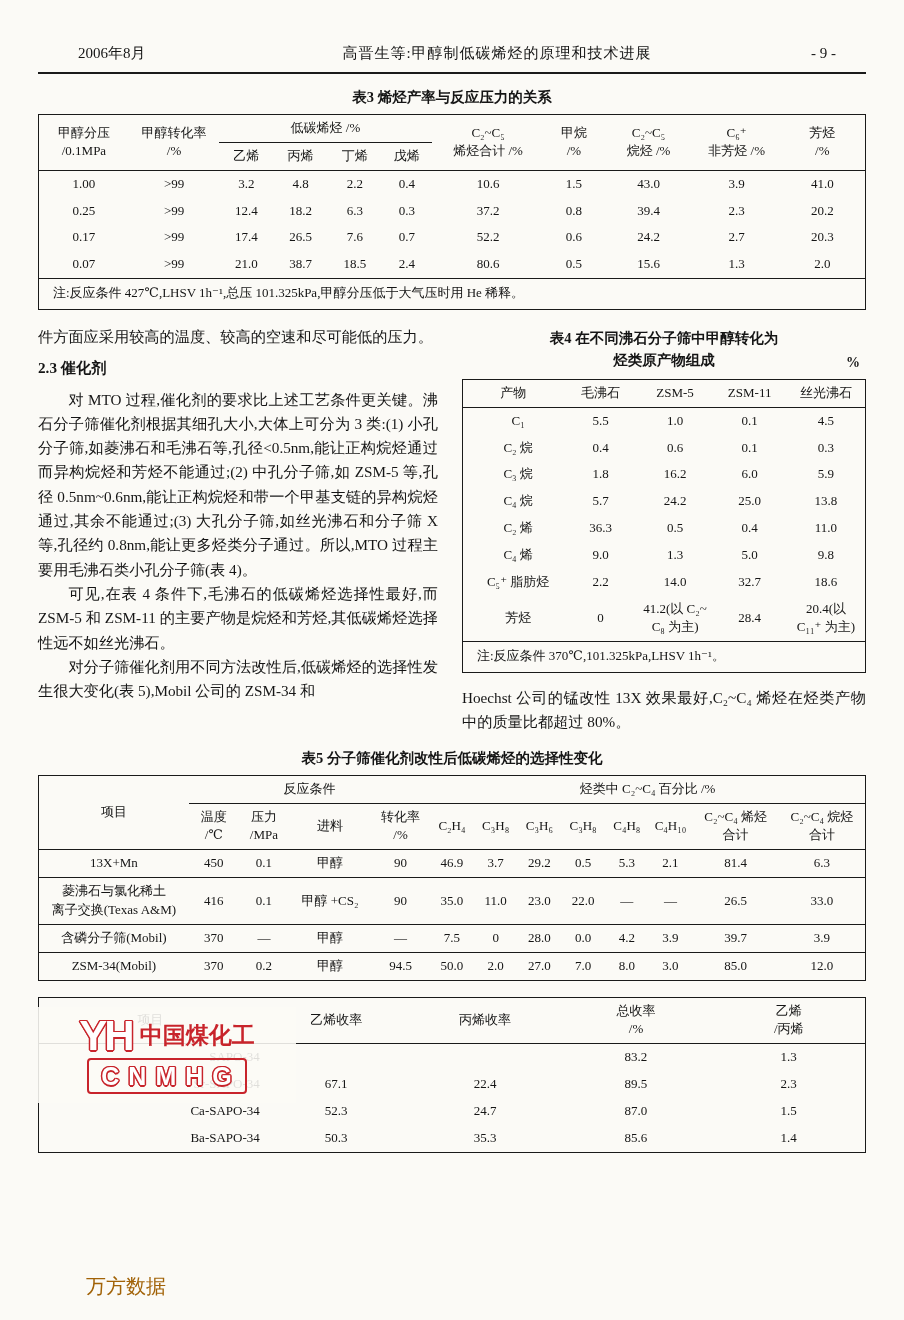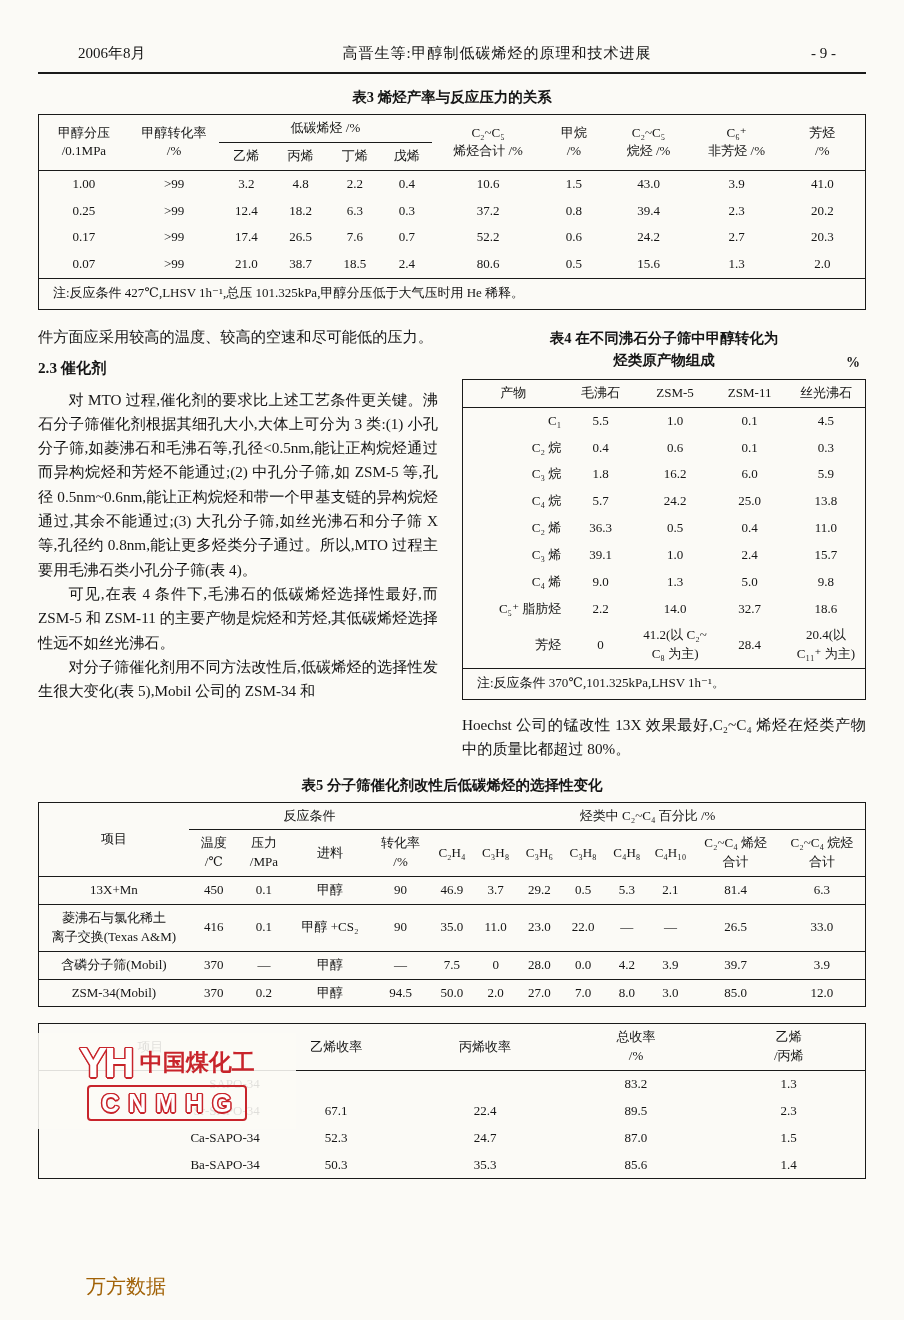--- a/index.html
+++ b/index.html
@@ -21,21 +21,21 @@
   .t4cap .pct{position:absolute;right:6px;bottom:1px;font-weight:bold;font-size:14px;}
 
   
   table{border-collapse:collapse;width:100%;font-size:13px;}
   .tbl{border:1.6px solid #1a1a1a;}
   th,td{padding:4px 2px;text-align:center;vertical-align:middle;font-weight:normal;
         white-space:pre-line;line-height:1.45;}
   thead th{border-bottom:1px solid #1a1a1a;}
   .grp{border-bottom:1px solid #1a1a1a;}
   tfoot .note{border-top:1px solid #1a1a1a;text-align:left;padding:5px 10px 6px 14px;font-size:13px;}
-  .t4 tbody td:first-child{text-align:right;padding-left:12px;}
+  .t4 tbody td:first-child{text-align:center;padding-left:12px;}
   .t5 tbody td{border-bottom:1px solid #1a1a1a;}
   .t6 tbody td:first-child{text-align:right;padding-left:24px;}
 
   
   .cols{display:flex;gap:24px;margin-top:15px;}
   .colL{flex:0 0 400px;min-width:0;}
   .colR{flex:1;min-width:0;}
   p{margin:0;font-size:15.2px;line-height:1.6;text-align:justify;}
   .ind{text-indent:2em;}
   .h2{font-weight:bold;margin:7px 0 7px 0;}
@@ -239,27 +239,20 @@
                 <td>13.8</td>
               </tr>
               <tr>
                 <td>C₂ 烯</td>
                 <td>36.3</td>
                 <td>0.5</td>
                 <td>0.4</td>
                 <td>11.0</td>
               </tr>
               <tr>
-                <td>C₃ 烯</td>
-                <td>39.1</td>
-                <td>1.0</td>
-                <td>2.4</td>
-                <td>15.7</td>
-              </tr>
-              <tr>
                 <td>C₄ 烯</td>
                 <td>9.0</td>
                 <td>1.3</td>
                 <td>5.0</td>
                 <td>9.8</td>
               </tr>
               <tr>
                 <td>C₅⁺ 脂肪烃</td>
                 <td>2.2</td>
                 <td>14.0</td>

